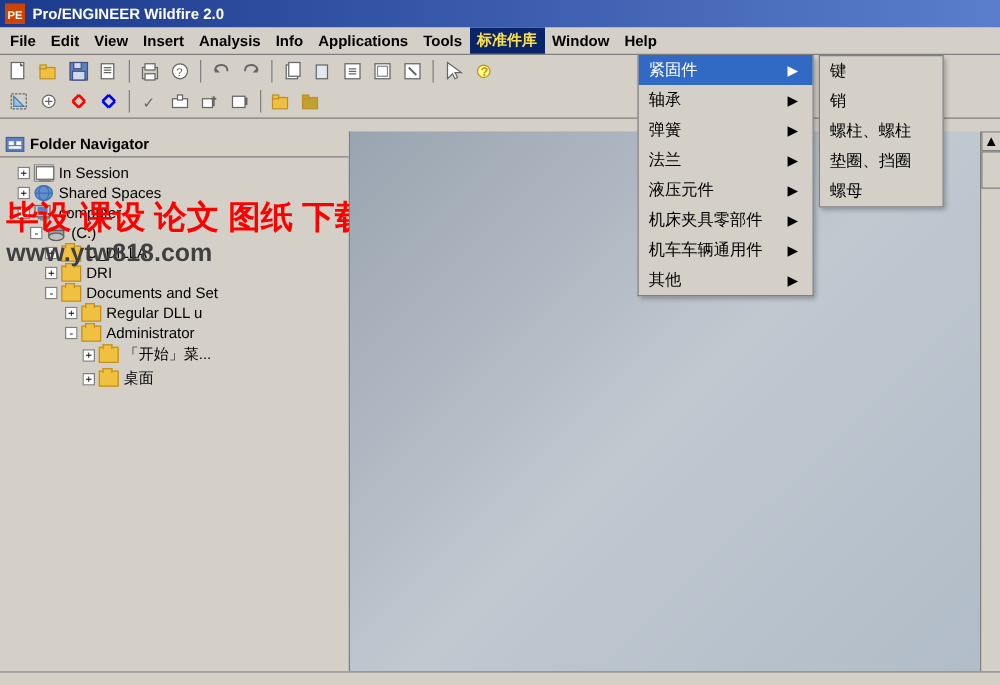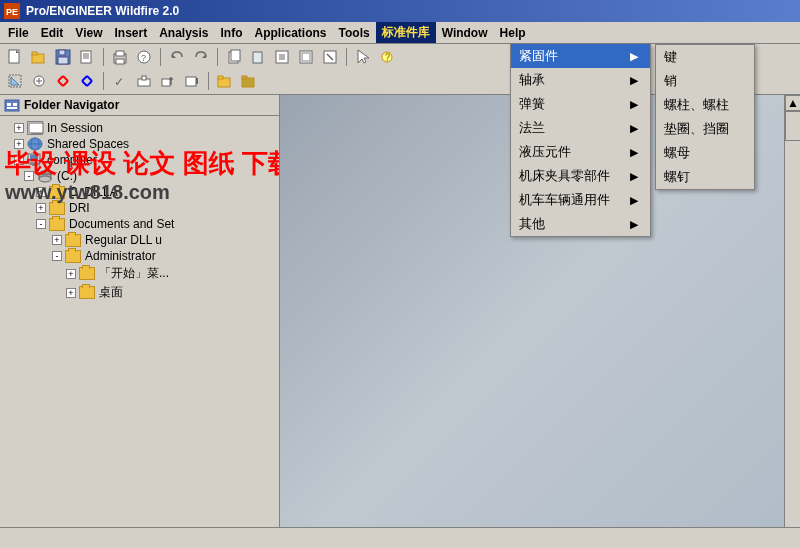--- a/index.html
+++ b/index.html
@@ -96,20 +96,21 @@
       width: 1px;
       height: 18px;
       background: #808080;
       margin: 0 3px;
     }
 
     
     #main {
       display: flex;
       height: calc(548px - 22px - 22px - 52px - 20px);
+      margin-top: 10px;
     }
 
     
     #left-panel {
       width: 280px;
       background: #d4d0c8;
       border-right: 1px solid #808080;
       overflow: hidden;
       position: relative;
     }
@@ -658,20 +659,17 @@
   </div>
   <div class="sub-item">
     <span>螺柱、螺柱</span>
   </div>
   <div class="sub-item">
     <span>垫圈、挡圈</span>
   </div>
   <div class="sub-item">
     <span>螺母</span>
   </div>
-  <div class="sub-item">
-    <span>螺钉</span>
-  </div>
 </div>
 
 <div id="status-bar">
   <span></span>
 </div>
 
 </body></html>

